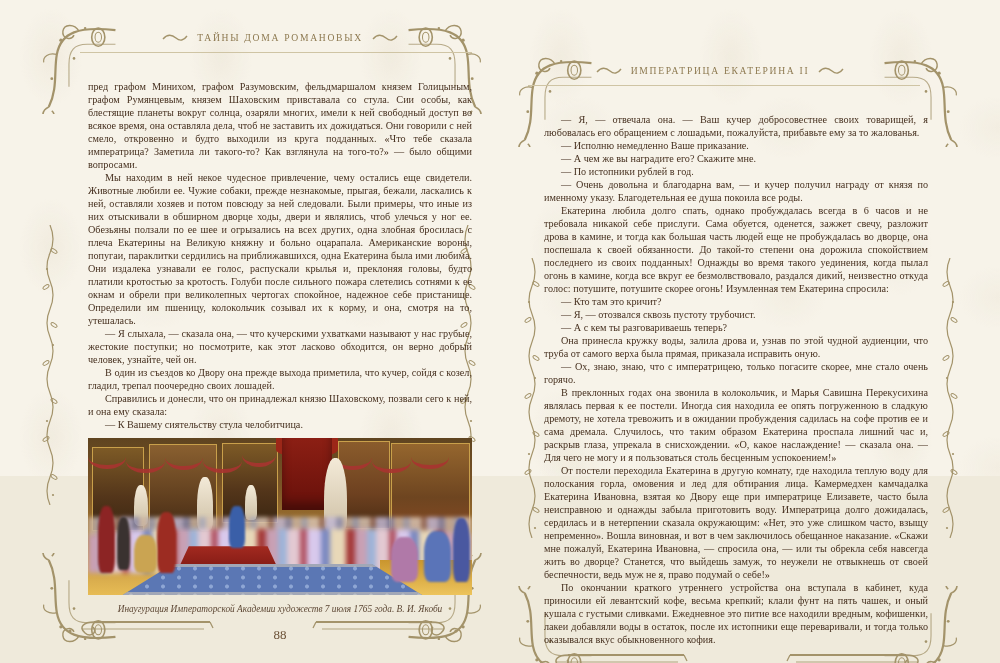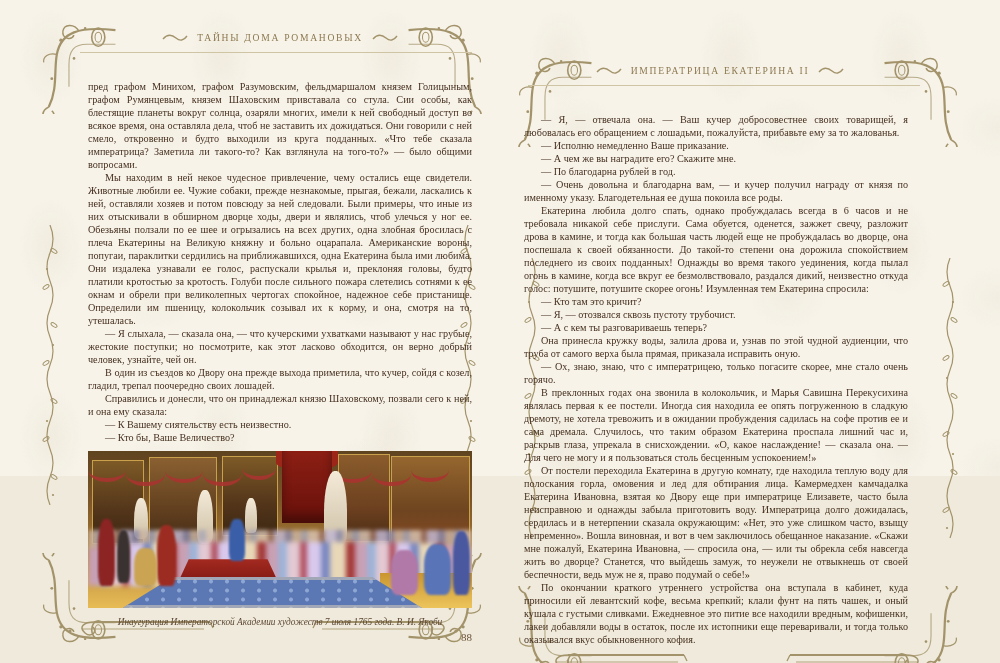--- a/index.html
+++ b/index.html
@@ -47,33 +47,33 @@
   .header .htext{
     font-size:9.6px;letter-spacing:1.7px;color:#8d7950;white-space:nowrap;
   }
   svg.hdash{width:26px;height:8px;flex:0 0 auto;}
   .header-rule{position:absolute;top:52px;height:1px;background:#cfc4a4;}
   .page-left .header-rule{left:80px;width:392px;}
   .page-right .header-rule{left:28px;width:392px;}
 
   .column{position:absolute;top:80px;width:384px;}
   .page-left .column{left:88px;}
-  .page-right .column{left:24px;}
+  .page-right .column{left:44px;}
   p.body{
     margin:0;font-size:10.2px;line-height:13px;text-align:justify;
     color:#46301f;text-indent:17px;
   }
   p.body.no-indent{text-indent:0;}
 
   figure{margin:7px 0 0 0;width:384px;}
   .painting{position:relative;width:384px;height:157px;overflow:hidden;background:#6b4a22;}
   .painting div{position:absolute;}
   figcaption{margin-top:9px;text-align:center;font-style:italic;font-size:9.3px;color:#5d4734;}
 
-  .pagenum{position:absolute;bottom:20px;width:384px;text-align:right;font-size:11px;color:#6b5136;}
+  .pagenum{position:absolute;bottom:20px;width:384px;text-align:center;font-size:13px;color:#6b5136;}
   .page-left .pagenum{left:88px;}
   .page-right .pagenum{left:28px;}
 
   
   .pt-wall{inset:0;background:linear-gradient(180deg,#5f4420 0%,#7a5426 30%,#9c702f 55%,#c89a44 78%,#e7bc55 100%);}
   .pt-art{border:1px solid #c9a04b;background:linear-gradient(180deg,#7d5a26 0%,#53351a 60%,#3c2712 100%);}
   .a1{left:1%;top:6%;width:13%;height:52%;}
   .a2{left:16%;top:4%;width:17%;height:55%;background:linear-gradient(180deg,#8a6030,#5a3a1c 70%,#402a14);}
   .a3{left:35%;top:3%;width:14%;height:50%;}
   .a4{left:65%;top:2%;width:13%;height:55%;background:linear-gradient(180deg,#8a5c2c,#6e4120 60%,#4a2c14);}
@@ -205,22 +205,21 @@
     <div class="header-rule"></div>
 
     <div class="column">
       <div>
 
       <p class="body no-indent">пред графом Минихом, графом Разумовским, фельдмаршалом князем Голицыным, графом Румянцевым, князем Шаховским привставала со стула. Сии особы, как блестящие планеты вокруг солнца, озаряли многих, имели к ней свободный доступ во всякое время, она оставляла дела, чтоб не заставить их дожидаться. Они говорили с ней смело, откровенно и будто выходили из круга подданных. «Что тебе сказала императрица? Заметила ли такого-то? Как взглянула на того-то?» — было общими вопросами.</p>
           <p class="body">Мы находим в ней некое чудесное привлечение, чему остались еще свидетели. Животные любили ее. Чужие собаки, прежде незнакомые, прыгая, бежали, ласкались к ней, оставляли хозяев и потом повсюду за ней следовали. Были примеры, что иные из них отыскивали в обширном дворце ходы, двери и являлись, чтоб улечься у ног ее. Обезьяны ползали по ее шее и огрызались на всех других, одна злобная бросилась с плеча Екатерины на Великую княжну и больно оцарапала. Американские вороны, попугаи, параклитки сердились на приближавшихся, одна Екатерина была ими любима. Они издалека узнавали ее голос, распускали крылья и, преклоняя головы, будто платили кротостью за кротость. Голуби после сильного пожара слетелись сотнями к ее окнам и обрели при великолепных чертогах спокойное, надежное себе пристанище. Определили им пшеницу, колокольчик созывал их к корму, и она, смотря на то, утешалась.</p>
           <p class="body">— Я слыхала, — сказала она, — что кучерскими ухватками называют у нас грубые, жестокие поступки; но посмотрите, как этот ласково обходится, он верно добрый человек, узнайте, чей он.</p>
           <p class="body">В один из съездов ко Двору она прежде выхода приметила, что кучер, сойдя с козел, гладил, трепал поочередно своих лошадей.</p>
           <p class="body">Справились и донесли, что он принадлежал князю Шаховскому, позвали сего к ней, и она ему сказала:</p>
-          <p class="body">— К Вашему сиятельству есть неизвестно.</p>
-          <p class="body">— Кто бы, Ваше Величество?</p>
+          <p class="body">— К Вашему сиятельству стула челобитчица.</p>
         </div>
       <figure>
         <div class="painting">
           <div class="pt-wall"></div>
           <div class="pt-art a1"></div>
           <div class="pt-art a2"></div>
           <div class="pt-art a3"></div>
           <div class="pt-art a4"></div>
           <div class="pt-art a5"></div>
           <div class="gar g1"></div>
@@ -295,21 +294,21 @@
         </svg>
     </div>
     <div class="header-rule"></div>
 
     <div class="column">
       <div>
 
       <p class="body">— Я, — отвечала она. — Ваш кучер добросовестнее своих товарищей, я любовалась его обращением с лошадьми, пожалуйста, прибавьте ему за то жалованья.</p>
           <p class="body">— Исполню немедленно Ваше приказание.</p>
           <p class="body">— А чем же вы наградите его? Скажите мне.</p>
-          <p class="body">— По благодарна рублей в год.</p>
+          <p class="body">— По истопники рублей в год.</p>
           <p class="body">— Очень довольна и благодарна вам, — и кучер получил награду от князя по именному указу. Благодетельная ее душа покоила все роды.</p>
           <p class="body">Екатерина любила долго спать, однако пробуждалась всегда в 6 часов и не требовала никакой себе прислуги. Сама обуется, оденется, зажжет свечу, разложит дрова в камине, и тогда как большая часть людей еще не пробуждалась во дворце, она поспешала к своей обязанности. До такой-то степени она дорожила спокойствием последнего из своих подданных! Однажды во время такого уединения, когда пылал огонь в камине, когда все вкруг ее безмолвствовало, раздался дикий, неизвестно откуда голос: потушите, потушите скорее огонь! Изумленная тем Екатерина спросила:</p>
           <p class="body">— Кто там это кричит?</p>
           <p class="body">— Я, — отозвался сквозь пустоту трубочист.</p>
           <p class="body">— А с кем ты разговариваешь теперь?</p>
           <p class="body">Она принесла кружку воды, залила дрова и, узнав по этой чудной аудиенции, что труба от самого верха была прямая, приказала исправить оную.</p>
           <p class="body">— Ох, знаю, знаю, что с императрицею, только погасите скорее, мне стало очень горячо.</p>
           <p class="body">В преклонных годах она звонила в колокольчик, и Марья Савишна Перекусихина являлась первая к ее постели. Иногда сия находила ее опять погруженною в сладкую дремоту, не хотела тревожить и в ожидании пробуждения садилась на софе против ее и сама дремала. Случилось, что таким образом Екатерина проспала лишний час и, раскрыв глаза, упрекала в снисхождении. «О, какое наслаждение! — сказала она. — Для чего не могу и я пользоваться столь бесценным успокоением!»</p>
           <p class="body">От постели переходила Екатерина в другую комнату, где находила теплую воду для полоскания горла, омовения и лед для обтирания лица. Камермедхен камчадалка Екатерина Ивановна, взятая ко Двору еще при императрице Елизавете, часто была неисправною и однажды забыла приготовить воду. Императрица долго дожидалась, сердилась и в нетерпении сказала окружающим: «Нет, это уже слишком часто, взыщу непременно». Вошла виновная, и вот в чем заключилось обещанное наказание. «Скажи мне пожалуй, Екатерина Ивановна, — спросила она, — или ты обрекла себя навсегда жить во дворце? Станется, что выйдешь замуж, то неужели не отвыкнешь от своей беспечности, ведь муж не я, право подумай о себе!»</p>
           <p class="body">По окончании краткого утреннего устройства она вступала в кабинет, куда приносили ей левантский кофе, весьма крепкий; клали фунт на пять чашек, и оный кушала с густыми сливками. Ежедневное это питие все находили вредным, кофишенки, лакеи добавляли воды в остаток, после их истопники еще переваривали, и тогда только оказывался вкус обыкновенного кофия.</p>

